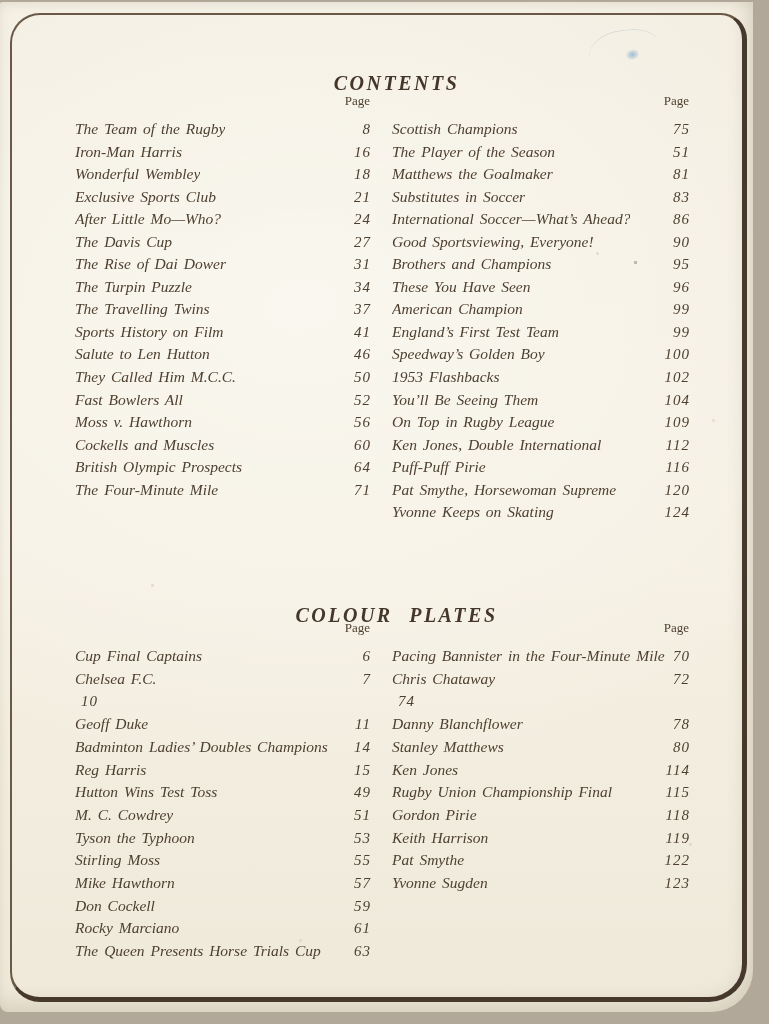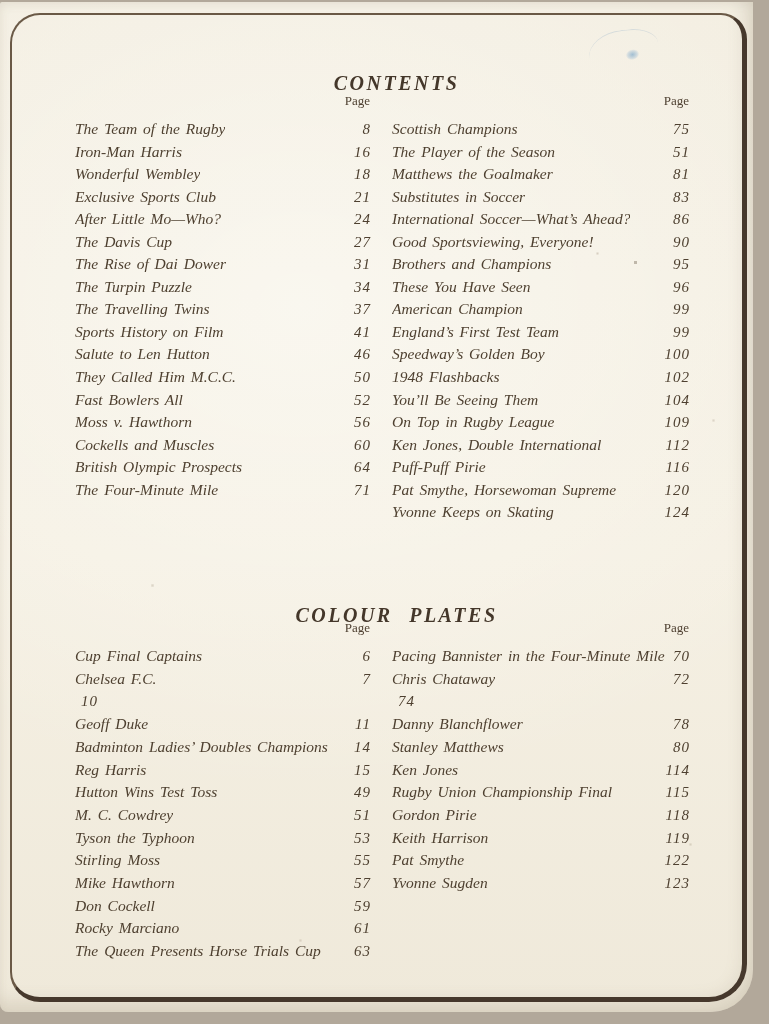--- a/index.html
+++ b/index.html
@@ -211,21 +211,21 @@
             </div>
             <div class="row">
               <span class="t">England’s First Test Team</span>
               <span class="pg">99</span>
             </div>
             <div class="row">
               <span class="t">Speedway’s Golden Boy</span>
               <span class="pg">100</span>
             </div>
             <div class="row">
-              <span class="t">1948 Flashbacks</span>
+              <span class="t">1953 Flashbacks</span>
               <span class="pg">102</span>
             </div>
             <div class="row">
               <span class="t">You’ll Be Seeing Them</span>
               <span class="pg">104</span>
             </div>
             <div class="row">
               <span class="t">On Top in Rugby League</span>
               <span class="pg">109</span>
             </div>

